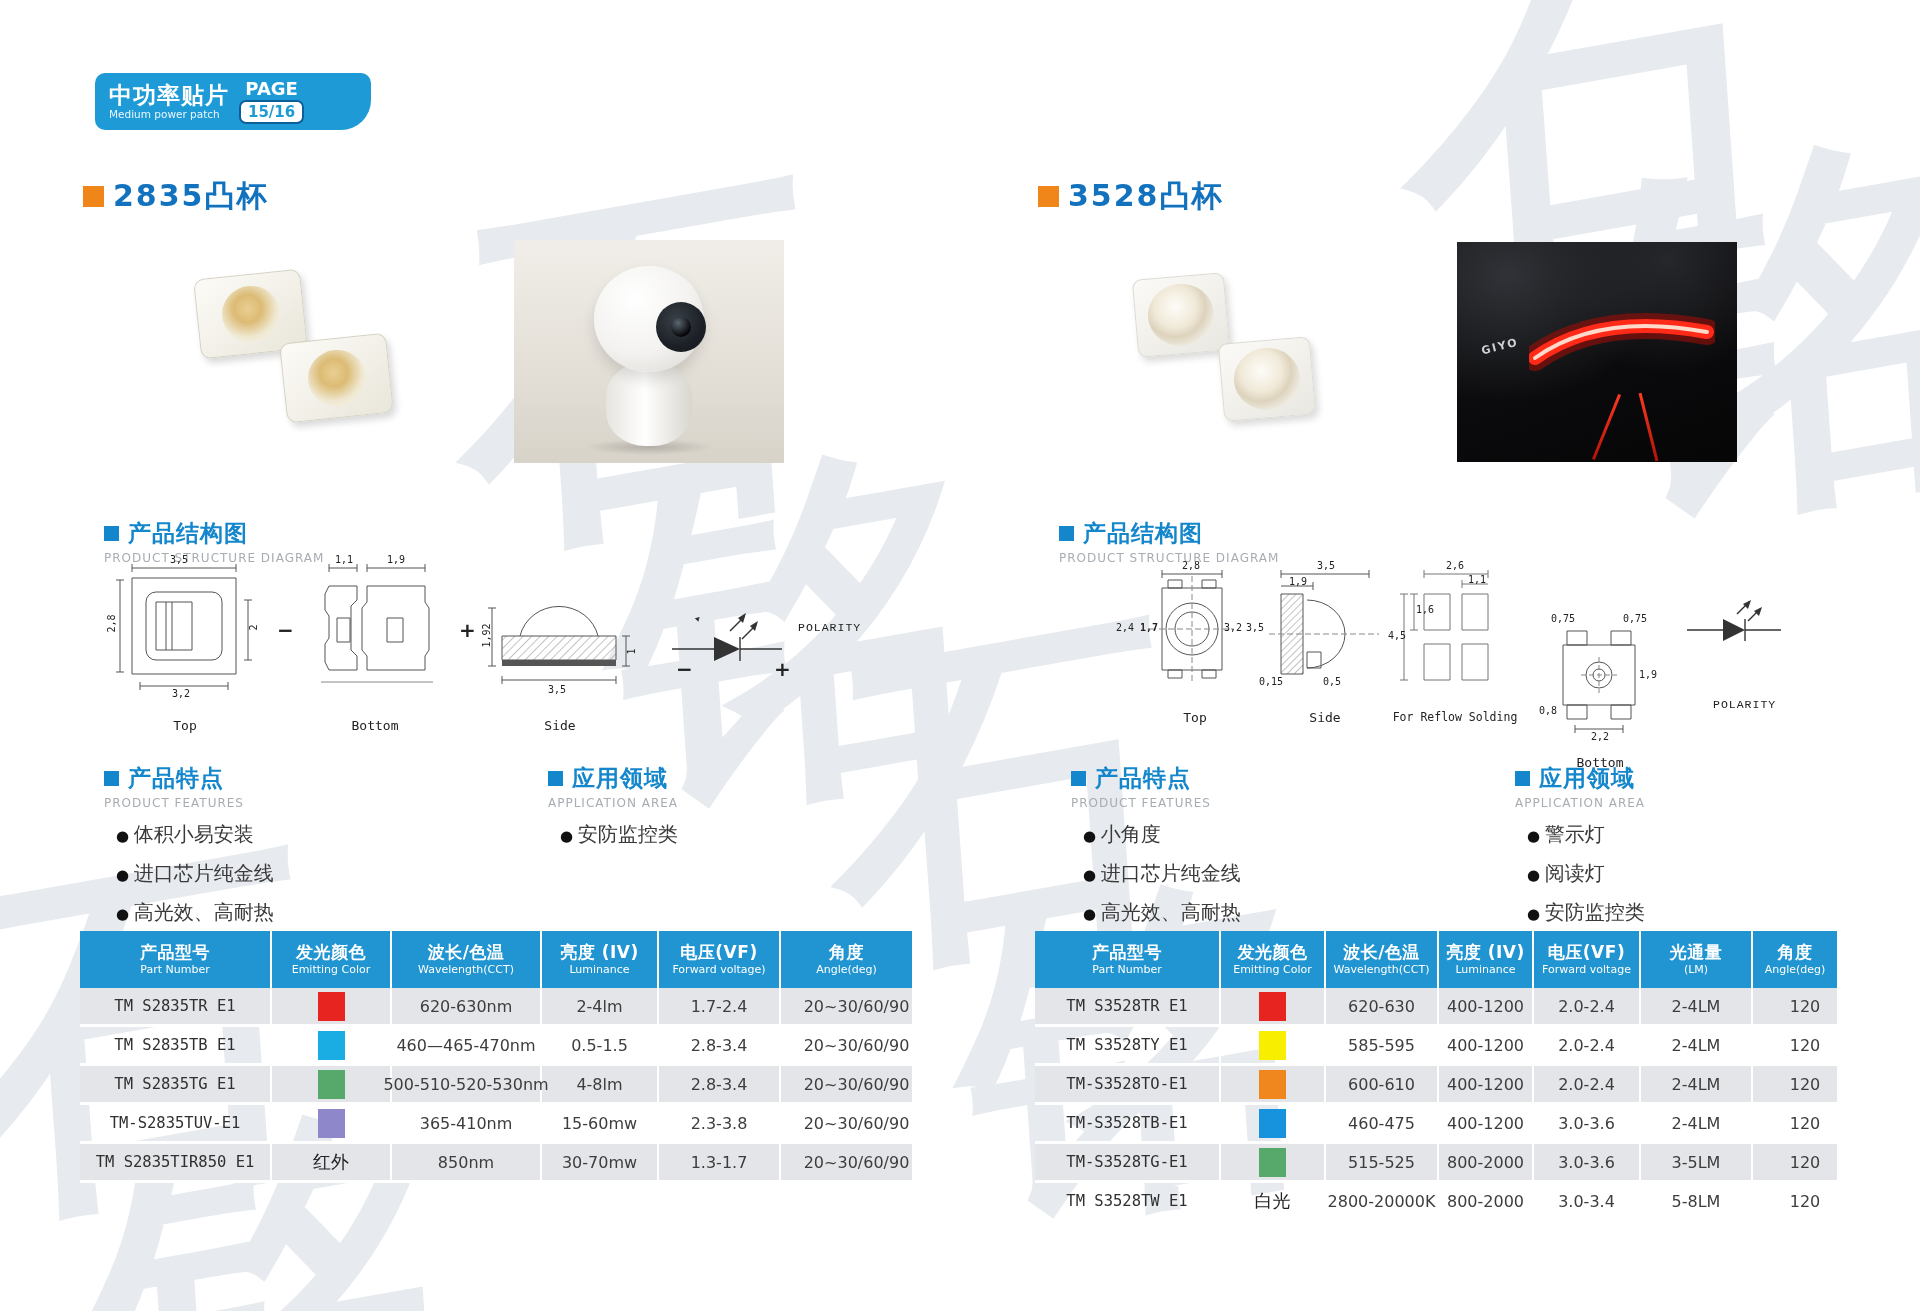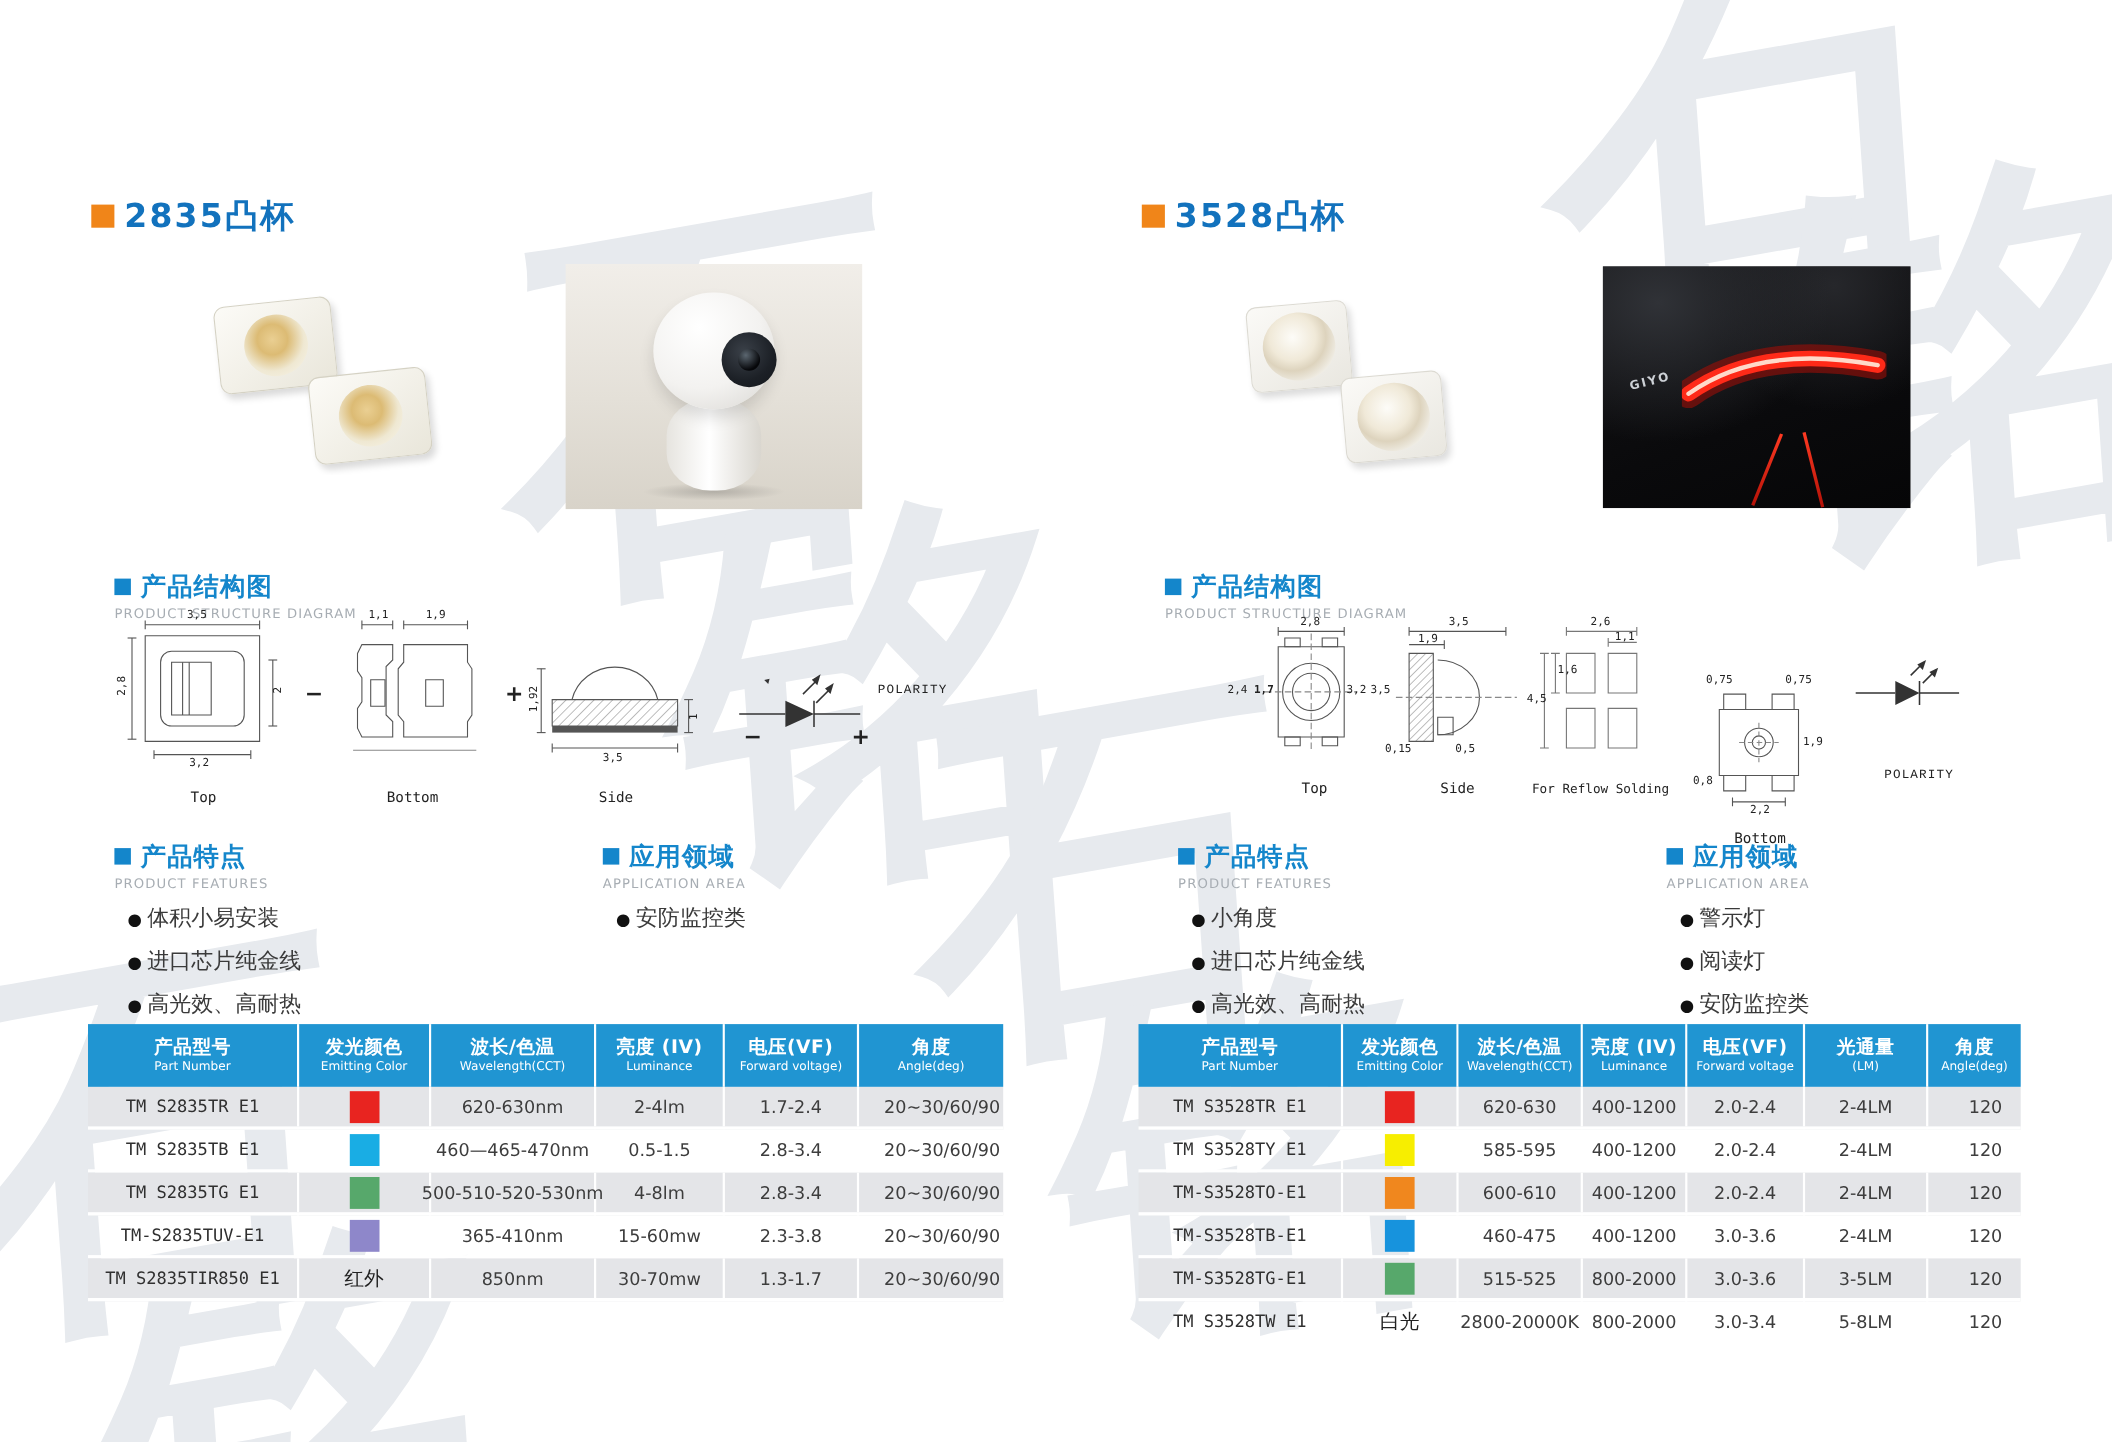--- a/index.html
+++ b/index.html
@@ -104,20 +104,30 @@
 
   <span class="wm" style="left:1400px;top:-110px;font-size:380px;">石</span>
   <span class="wm" style="left:1590px;top:140px;font-size:380px;">铭</span>
   <span class="wm" style="left:455px;top:180px;font-size:360px;">石</span>
   <span class="wm" style="left:610px;top:450px;font-size:360px;">铭</span>
   <span class="wm" style="left:-50px;top:850px;font-size:360px;">石</span>
   <span class="wm" style="left:90px;top:1110px;font-size:360px;">铭</span>
   <span class="wm" style="left:830px;top:620px;font-size:340px;">石</span>
   <span class="wm" style="left:960px;top:880px;font-size:340px;">铭</span>
 
+  <div class="badge layer">
+    <div>
+      <div class="cn">中功率贴片</div>
+      <div class="en">Medium power patch</div>
+    </div>
+    <div style="text-align:center;">
+      <div class="pg">PAGE</div>
+      <span class="pill">15/16</span>
+    </div>
+  </div>
 
   <div class="sec-title layer" style="left:83px;top:176px;">
     <span class="osq"></span>
     <span class="txt">2835凸杯</span>
   </div>
 
   <div class="photo layer" style="left:185px;top:262px;width:225px;height:170px;">
     <div class="chip2835" style="left:12px;top:12px;">
         <div class="dome"></div>
       </div>

